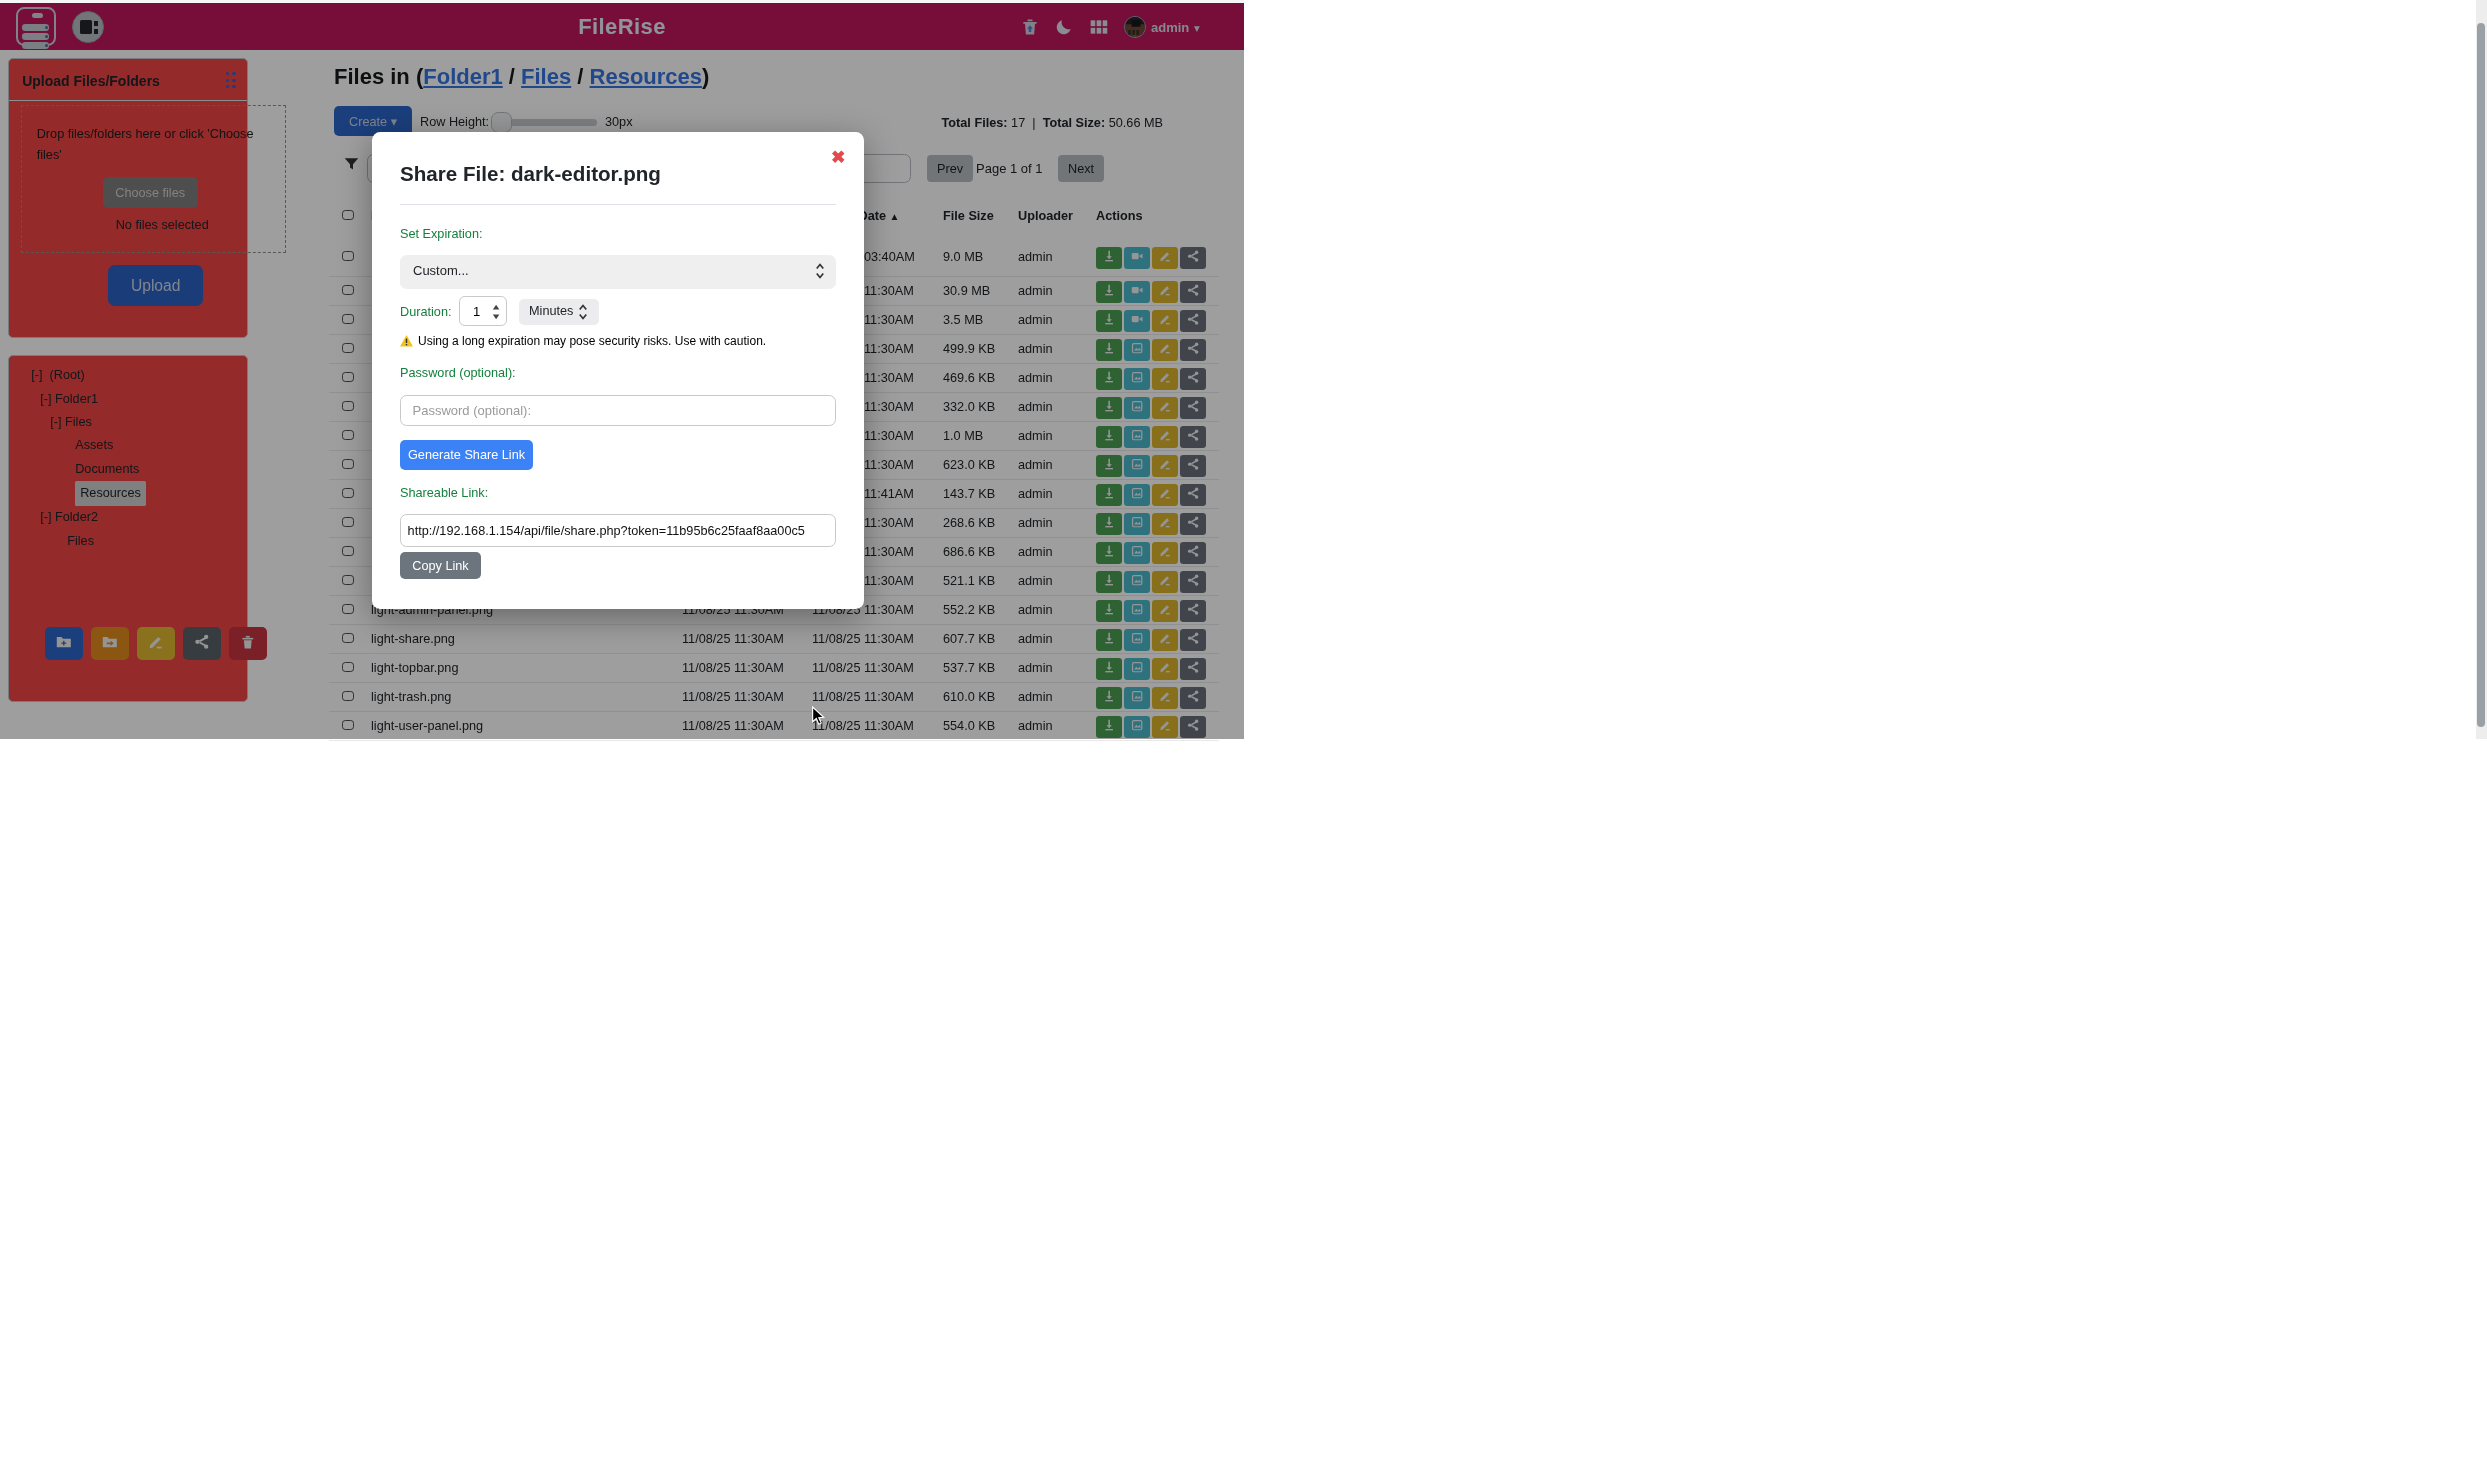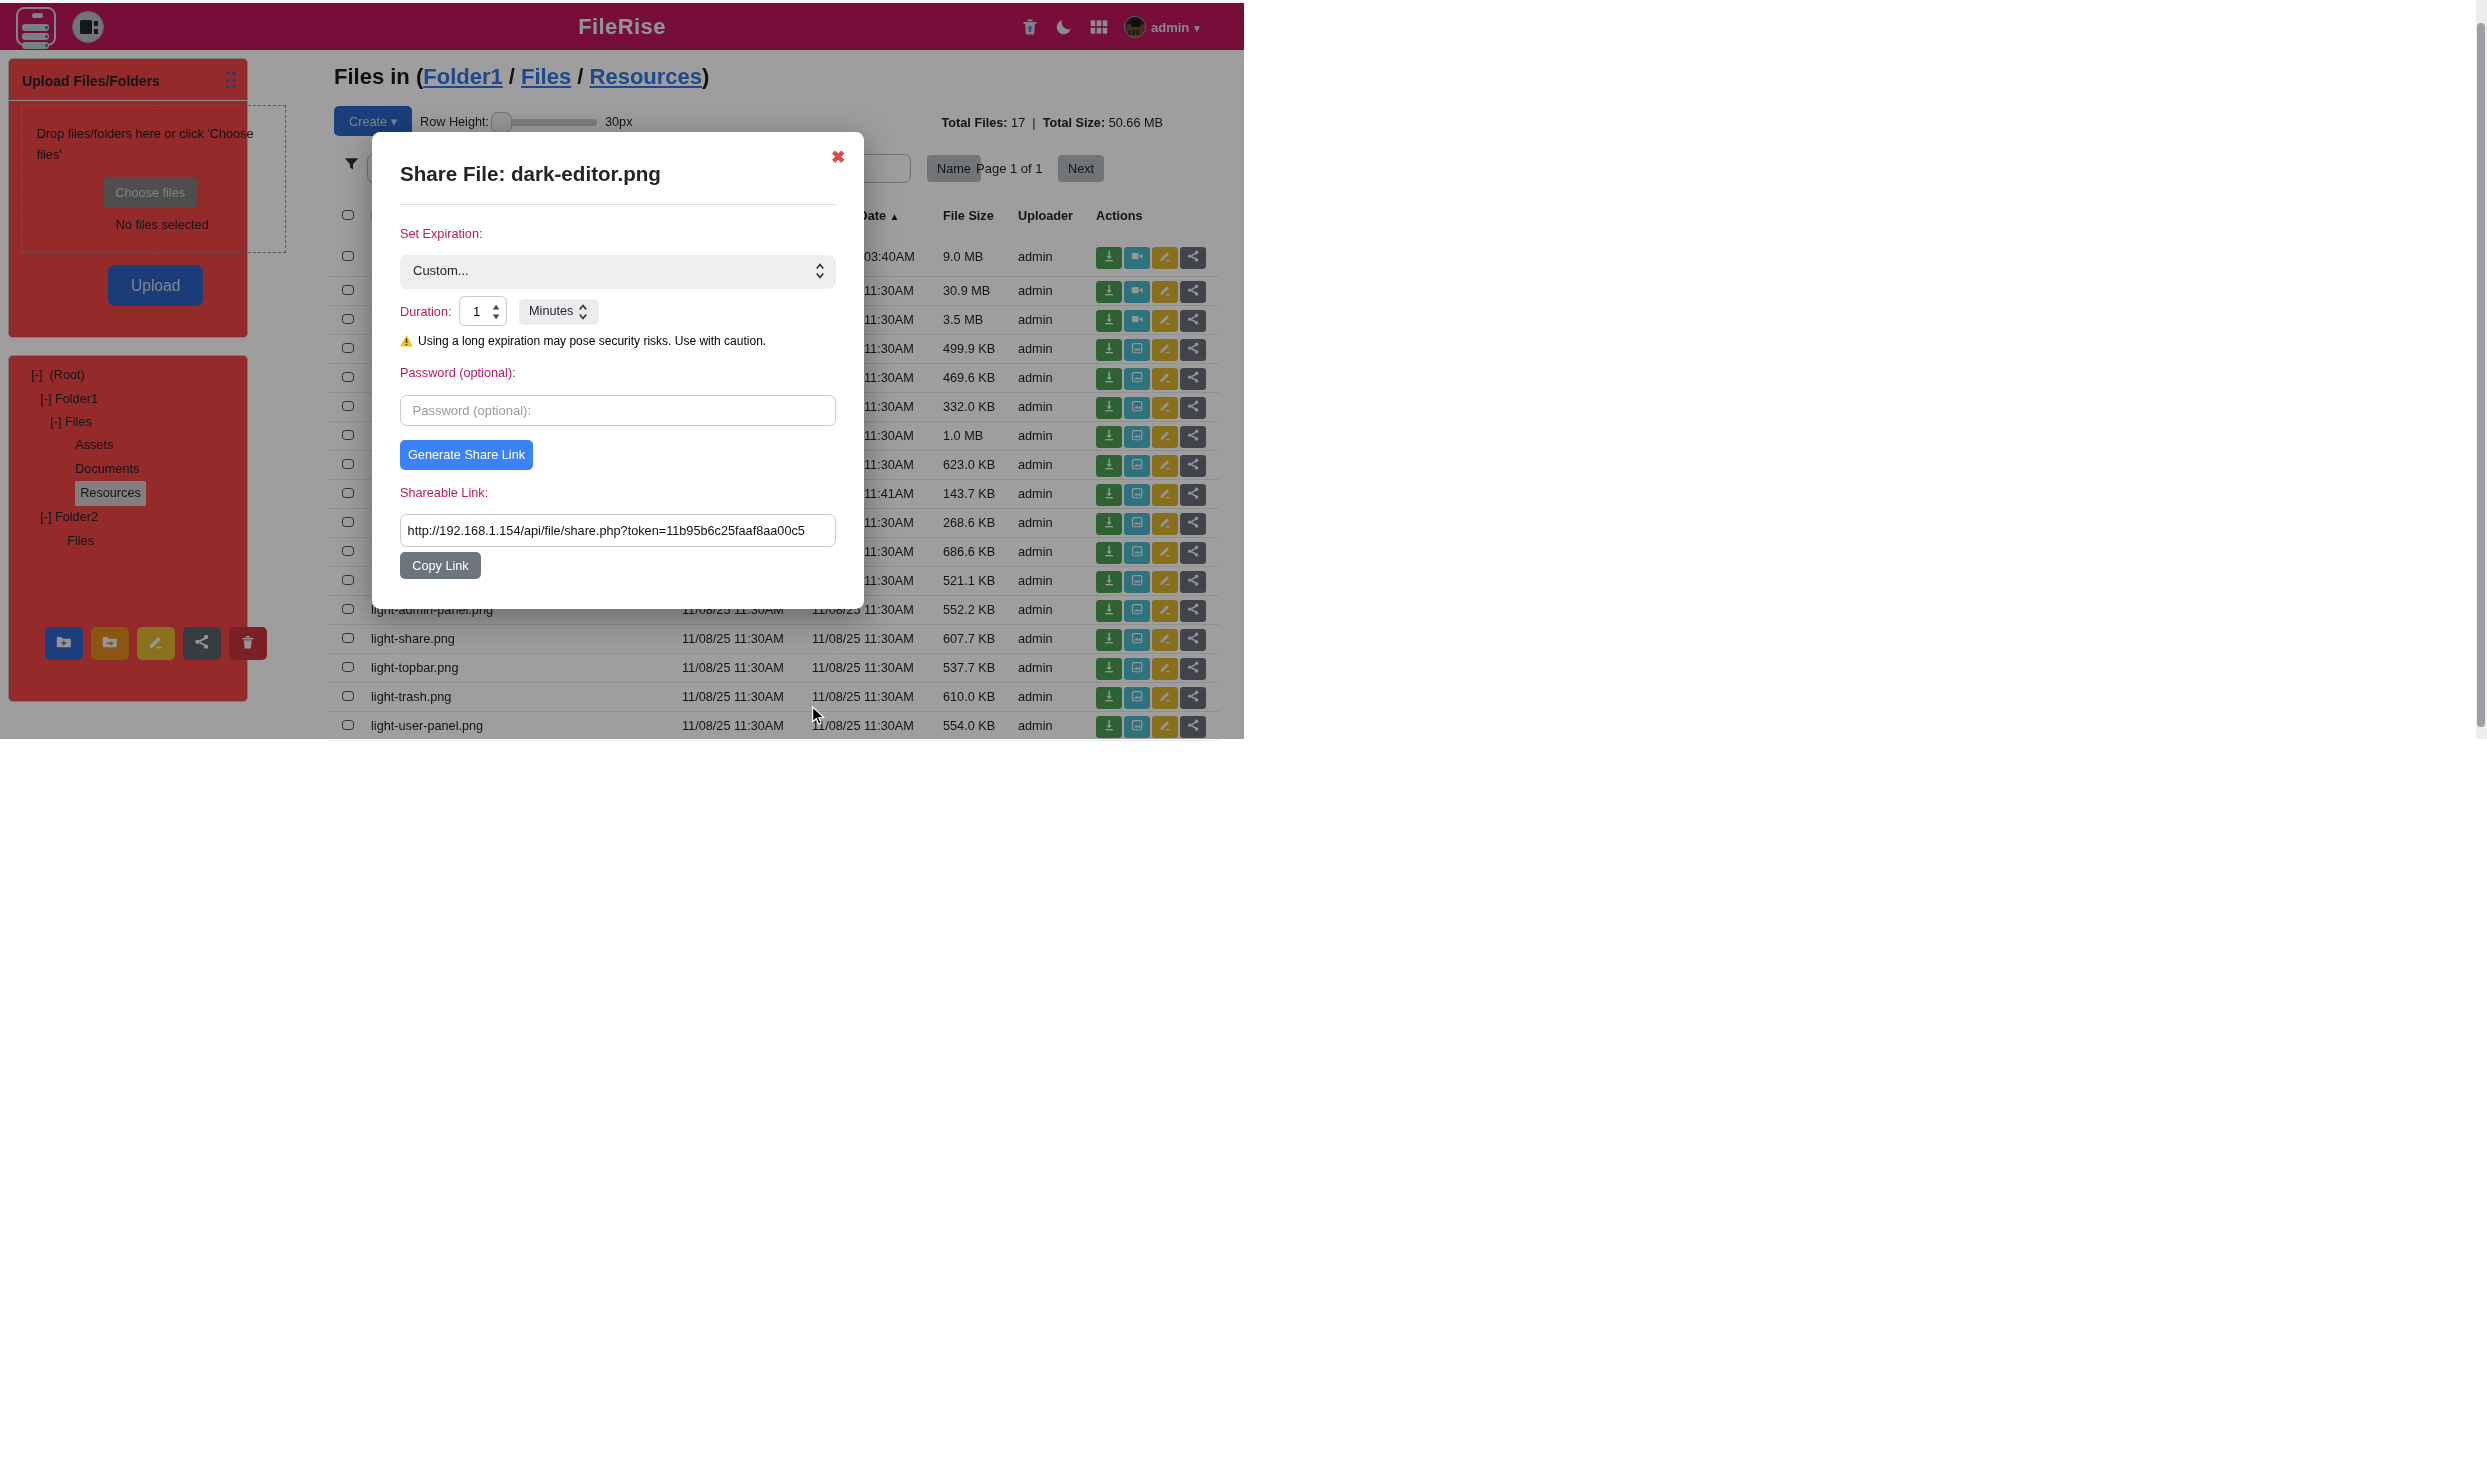--- a/index.html
+++ b/index.html
@@ -74,21 +74,21 @@
   
   #scroll-track { position:absolute; right:0; top:0; width:11.5px; height:739px; background:#ededed; z-index:2; }
   #scroll-thumb { position:absolute; right:1.6px; top:23px; width:8.2px; height:704px; background:#9aa0a6; border-radius:5px; }
 
   
   #overlay { position:absolute; left:0; top:0; width:1244px; height:739px; background:rgba(0,0,0,0.38); z-index:50; }
   #modal { position:absolute; left:372px; top:132px; width:492px; height:477px; background:#fff; border-radius:8.2px; box-shadow:0 8.2px 33px rgba(0,0,0,0.35); z-index:60; }
   #modal-close { position:absolute; left:459px; top:15px; background:none; border:none; color:#e14b4b; font-size:17.3px; font-weight:bold; }
   #modal-title { position:absolute; left:28px; top:30px; font-size:20.6px; font-weight:bold; color:#212529; }
   #modal-divider { position:absolute; left:28px; top:72px; width:436px; height:0.8px; background:#dee2e6; }
-  .mlabel { position:absolute; left:28px; font-size:12.7px; color:#be185d; }
+  .mlabel { position:absolute; left:28px; font-size:12.7px; color:#15803d; }
   #exp-select { position:absolute; left:28px; top:123px; width:436px; height:34px; background:#efefef; border-radius:6.6px; }
   #exp-select .val { position:absolute; left:13px; top:8.2px; font-size:13px; }
   .chevrons { position:absolute; right:11.5px; top:7.4px; width:10px; height:18px; color:#333; }
   #dur-label { top:173px; }
   #dur-input { position:absolute; left:87px; top:164px; width:48px; height:30px; border:0.8px solid #c9c9c9; border-radius:5.8px; background:#fff; font-size:13px; text-align:center; padding-right:13px; }
   #dur-stepper { position:absolute; left:120px; top:171px; width:8.2px; height:18px; color:#444; }
   #unit-select { position:absolute; left:147px; top:167px; width:80px; height:25.5px; background:#ececef; border-radius:5px; }
   #unit-select .val { position:absolute; left:10px; top:5px; font-size:12.7px; }
   #warning { position:absolute; left:28px; top:202px; font-size:12px; color:#000000; }
   #warning svg { width:13px; height:11.5px; vertical-align:-1.6px; margin-right:5px; }
@@ -221,21 +221,21 @@
 <span id="rowheight-value">30px</span>
 
 <div id="totals">
   <b>Total Files:</b> <span>17</span>&nbsp; <span>|</span>&nbsp; <b>Total Size:</b> <span>50.66 MB</span>
 </div>
 
 <svg id="filter-icon" viewBox="0 0 20 20" fill="currentColor">
   <path d="M1 2h18l-7 8v7l-4-2.5V10z"></path>
 </svg>
 <input id="search-input" style="">
-<button id="prev-btn">Name</button>
+<button id="prev-btn">Prev</button>
 <span id="page-label">Page 1 of 1</span>
 <button id="next-btn">Next</button>
 
 <div id="table">
   <div id="thead">
     <span class="cb hcell" style="left:13px; top:8.2px;"></span>
     <span class="hcell" style="left:42px">File Name</span>
     <span class="hcell" style="left:353px">Date Modified</span>
     <span class="hcell" style="left:483px"><span>Upload Date</span> <span style="font-size:10px">▲</span></span>
     <span class="hcell" style="left:614px">File Size</span>

